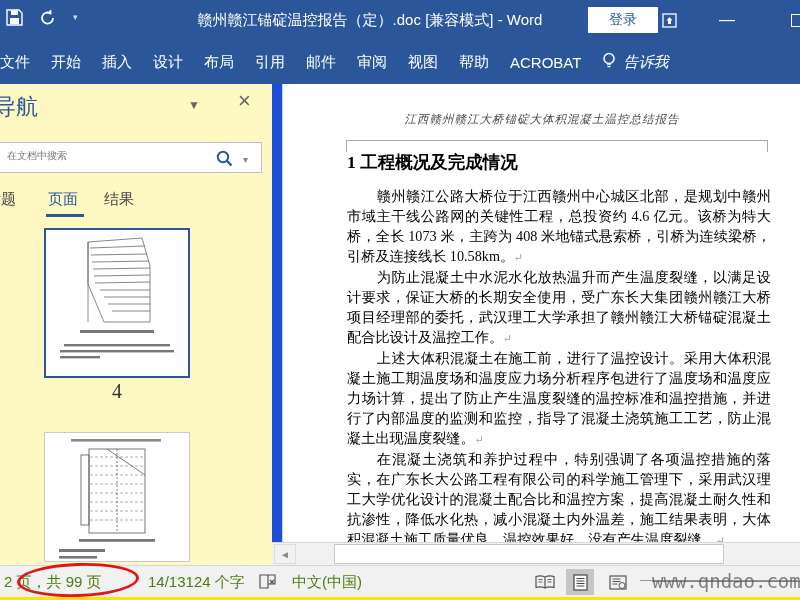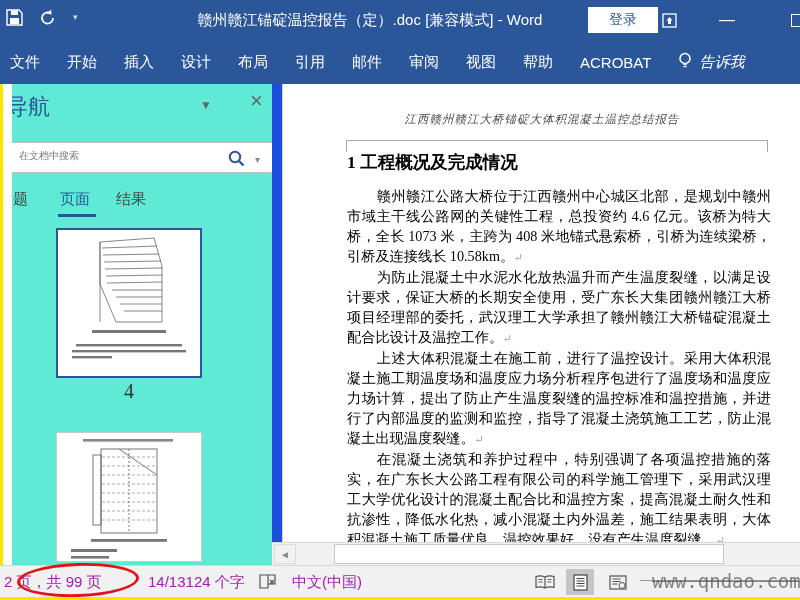--- a/index.html
+++ b/index.html
@@ -19,26 +19,26 @@
                 color:#2b579a; font-size:14px; display:flex; align-items:center; justify-content:center; }
   .win-btn { position:absolute; top:0; height:40px; width:34px; display:flex; align-items:center;
              justify-content:center; color:#fff; }
   .ribbon-display { left:652px; }
   .minimize { left:710px; font-size:16px; }
   .maximize { left:780px; }
   .max-box { width:13px; height:13px; border:1.5px solid #fff; }
 
   
   .tabrow { position:absolute; left:0; top:40px; width:800px; height:44px; background:#2b579a;
-            display:flex; align-items:center; gap:27px; padding-left:10px; color:#fff; font-size:15px; }
+            display:flex; align-items:center; gap:21px; color:#fff; font-size:15px; }
   .rtab { white-space:nowrap; cursor:default; }
   .tellme { display:flex; align-items:center; gap:7px;font-style:italic; }
 
   
-  .navpane { position:absolute; left:12px; top:84px; width:272px; height:481px; background:#5eead4; overflow:hidden; }
+  .navpane { position:absolute; left:0; top:84px; width:272px; height:481px; background:#fef9c3; overflow:hidden; }
   .nav-title { position:absolute; left:-6px; top:8px; font-size:22px; color:#2b579a; }
   .nav-dd { position:absolute; left:188px; top:14px; color:#666; font-size:12px; }
   .nav-close { position:absolute; left:238px; top:6px; color:#666; font-size:22px; line-height:22px; }
   .searchbox { position:absolute; left:-4px; top:58px; width:266px; height:31px; background:#fff;
                border:1px solid #bfbfbf; display:flex; align-items:center; }
   .search-ph { position:absolute; left:10px; top:6px; font-size:10px; color:#777; }
   .search-mag { position:absolute; left:218px; top:6px; }
   .search-dd { position:absolute; left:246px; top:11px; color:#888; font-size:10px; }
   .navtabs { position:absolute; left:0; top:100px; width:272px; height:34px; font-size:15px; color:#444; }
   .navtab { position:absolute; top:6px; }
@@ -71,21 +71,21 @@
 
   
   .hscroll { position:absolute; left:272px; top:542px; width:528px; height:23px; background:#f1f1f1;
              border-top:1px solid #d9d9d9; }
   .hscroll-left { position:absolute; left:2px; top:1px; width:22px; height:20px; background:#f1f1f1;
                   border:1px solid #dcdcdc; color:#888; font-size:10px; display:flex; align-items:center; justify-content:center; }
   .hscroll-thumb { position:absolute; left:62px; top:1px; width:390px; height:20px; background:#fff; border:1px solid #c8c8c8; }
 
   
   .statusbar { position:absolute; left:0; top:565px; width:800px; height:32px; background:#f1f1f1;
-               border-top:1px solid #d6d6d6; color:#a21caf; font-size:15px; }
+               border-top:1px solid #d6d6d6; color:#4d7c0f; font-size:15px; }
   .sb-pages { position:absolute; left:4px; top:7px; }
   .sb-words { position:absolute; left:148px; top:7px; }
   .sb-proof { position:absolute; left:258px; top:7px; }
   .sb-lang  { position:absolute; left:292px; top:7px; }
   .sb-view { position:absolute; top:3px; width:28px; height:26px; display:flex; align-items:center; justify-content:center; }
   .sb-view-read { left:531px; }
   .sb-view-print { left:566px; background:#c6c6c6; }
   .sb-view-web { left:604px; }
 
   

